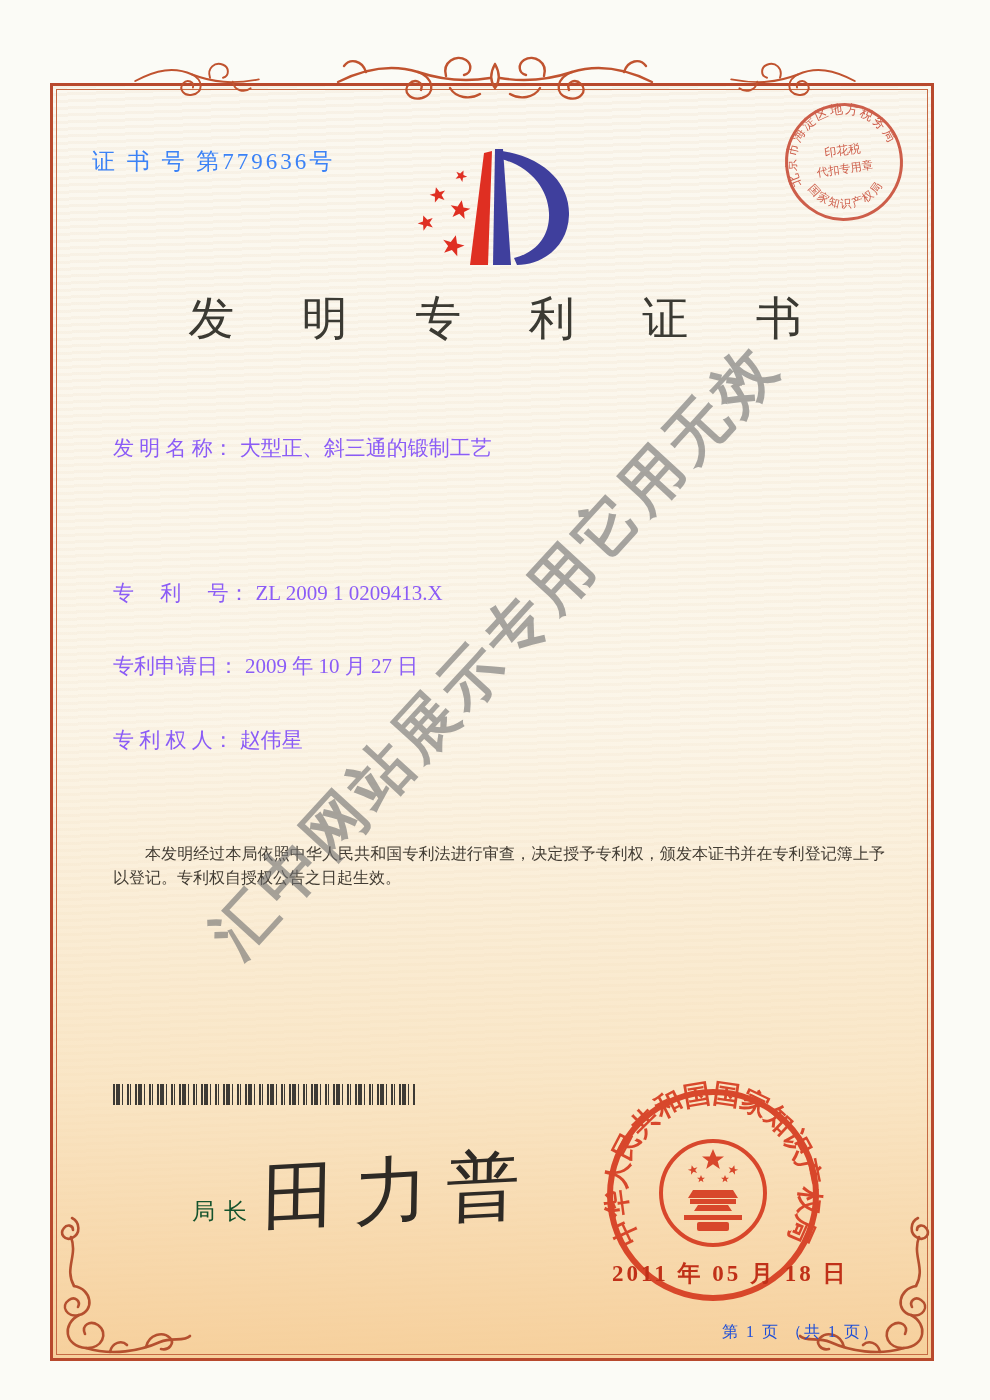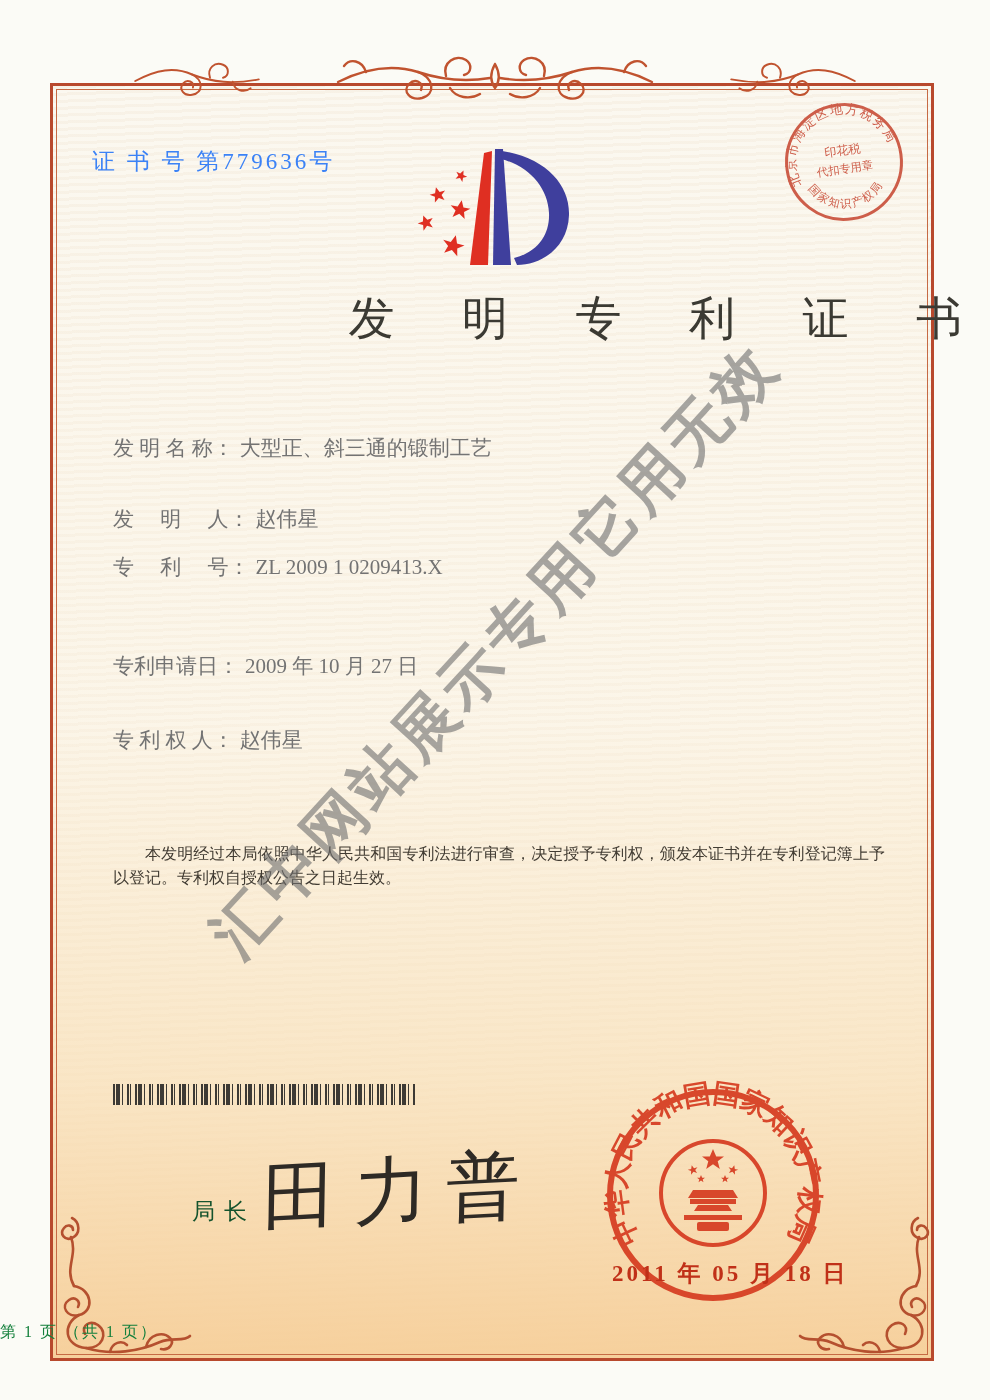--- a/index.html
+++ b/index.html
@@ -10,23 +10,23 @@
          border:3px solid #b8492d;box-sizing:border-box;
          background:
            linear-gradient(180deg, rgba(255,255,255,0) 0%, rgba(252,240,218,.35) 50%, rgba(249,224,184,.75) 78%, rgba(246,206,152,.95) 100%),
            repeating-linear-gradient(178deg, rgba(203,156,104,.07) 0 3px, rgba(255,255,255,0) 3px 7px),
            #fbf8f0;}
   .frame::before{content:"";position:absolute;inset:3px;border:1px solid #c66a44;}
   .orn{position:absolute;z-index:1;}
   
   .cert-no{position:absolute;left:92px;top:146px;font-size:23px;letter-spacing:3px;color:#3b82f6;z-index:2;}
   .logo{position:absolute;left:398px;top:138px;z-index:2;}
-  .title{position:absolute;left:0;top:288px;width:990px;text-align:right;text-indent:28px;
+  .title{position:absolute;left:0;top:288px;width:990px;text-align:center;text-indent:28px;
          font-size:46px;letter-spacing:28px;color:#3b3a33;z-index:2;}
-  .field{position:absolute;left:113px;font-size:21px;color:#737373;z-index:2;white-space:nowrap;}
+  .field{position:absolute;left:113px;font-size:21px;color:#8b5cf6;z-index:2;white-space:nowrap;}
   .field .fvalue{margin-left:6px;}
   .bodytext{position:absolute;left:113px;top:842px;width:772px;font-size:16px;line-height:24px;
             color:#423c33;text-align:justify;z-index:2;}
   .bodytext p{margin:0;text-indent:2em;}
   .barcode{position:absolute;left:113px;top:1084px;width:302px;height:21px;opacity:.85;z-index:2;
     background-image:repeating-linear-gradient(90deg,
       #1c1c1c 0px,#1c1c1c 2px,transparent 2px,transparent 3px,
       #1c1c1c 3px,#1c1c1c 7px,transparent 7px,transparent 9px,
       #1c1c1c 9px,#1c1c1c 10px,transparent 10px,transparent 14px,
       #1c1c1c 14px,#1c1c1c 16px,transparent 16px,transparent 17px,
@@ -35,22 +35,22 @@
   .sig-name{position:absolute;left:262px;top:1142px;font-size:74px;letter-spacing:18px;color:#2e2a25;
             transform:rotate(-3deg) skewX(-4deg);z-index:2;}
   .seal{position:absolute;left:596px;top:1078px;z-index:3;opacity:.92;}
   .seal-date{position:absolute;left:612px;top:1258px;font-size:23px;font-weight:bold;letter-spacing:3px;
              color:#c03018;z-index:5;}
   .tax-stamp{position:absolute;left:776px;top:94px;z-index:3;opacity:.9;transform:rotate(-8deg);}
   .watermark{position:absolute;left:-15px;top:598px;width:1020px;height:104px;line-height:104px;
              text-align:center;font-family:"Liberation Sans","DejaVu Sans",sans-serif;font-weight:bold;
              font-size:62px;letter-spacing:5px;color:#6f6f6f;opacity:.6;
              transform:rotate(-47.5deg);z-index:6;white-space:nowrap;}
-  .footer{position:absolute;left:0;top:1322px;width:880px;text-align:left;font-size:16px;
-          letter-spacing:2px;color:#15803d;z-index:2;}
+  .footer{position:absolute;left:0;top:1322px;width:880px;text-align:right;font-size:16px;
+          letter-spacing:2px;color:#1d4ed8;z-index:2;}
 </style>
 </head>
 <body>
 
 <div class="page">
 
   <div class="frame"></div>
 
   <svg class="orn" style="left:54px;top:1212px;" width="140" height="150" viewBox="0 0 140 150">
     <g fill="none" stroke="#b5502f" stroke-width="2.6" stroke-linecap="round">
@@ -123,24 +123,21 @@
       <path d="M97,11 L105,11 L113,127 L95,127 Z"></path>
       <path d="M104,13 C148,20 172,47 171,77 C170,110 143,127 119,127 L116,120 C140,114 152,96 151,75 C150,50 131,28 103,21 Z"></path>
     </g>
   </svg>
 
   <div class="title">发 明 专 利 证 书</div>
 
   <div class="field" style="top:434px">
     <span class="flabel">发 明 名 称：</span><span class="fvalue">大型正、斜三通的锻制工艺</span>
   </div>
-  <div class="field" style="top:505px">
-    <span class="flabel">发　 明　 人：</span><span class="fvalue">赵伟星</span>
-  </div>
-  <div class="field" style="top:553px">
+  <div class="field" style="top:579px">
     <span class="flabel">专　 利　 号：</span><span class="fvalue">ZL 2009 1 0209413.X</span>
   </div>
   <div class="field" style="top:652px">
     <span class="flabel">专利申请日：</span><span class="fvalue">2009 年 10 月 27 日</span>
   </div>
   <div class="field" style="top:726px">
     <span class="flabel">专 利 权 人：</span><span class="fvalue">赵伟星</span>
   </div>
 
   <div class="bodytext">

